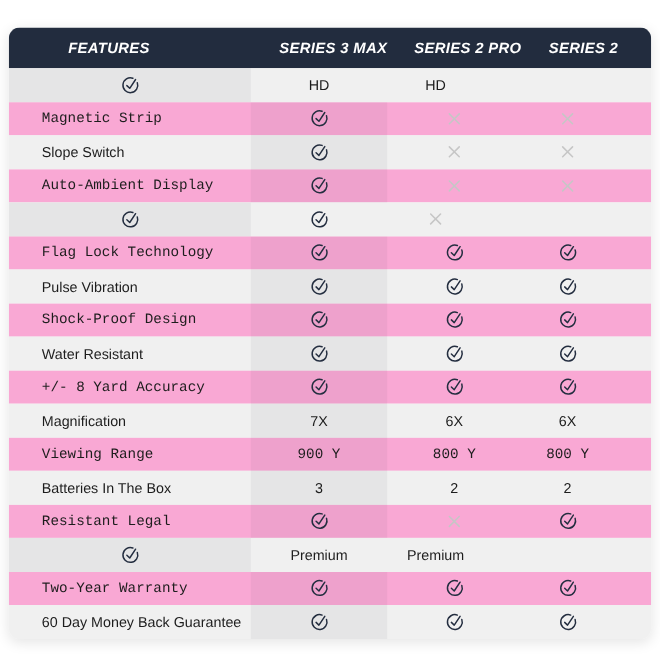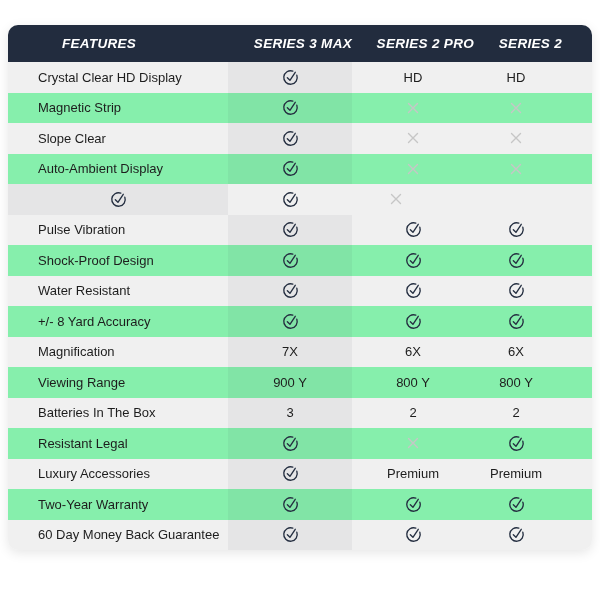--- a/index.html
+++ b/index.html
@@ -42,21 +42,21 @@
   .cmp-header .hcell.h-feature { padding-left: 30px; text-align: left; }
   .cmp-header .hcell.h-col { text-align: right; }
   .cmp-header .hcell.h-last { padding-right: 30px; }
   .cmp-body .row {
     display: grid;
     grid-template-columns: 220px 124px 122px 118px;
     align-items: stretch;
     height: 30.5px;
   }
   .row.stripe-gray  { background: #f0f0f0; }
-  .row.stripe-light { background: #86efac; }
+  .row.stripe-light { background: #f9a8d4; font-family: Liberation Mono, monospace; }
   .cell {
     display: flex;
     align-items: center;
     font-size: 13px;
     color: #1d1d1d;
   }
   .cell.feature {
     padding-left: 30px;
     justify-content: flex-start;
     white-space: nowrap;
@@ -73,21 +73,20 @@
 <div class="stage">
   <div class="cmp-table">
     <div class="cmp-header">
       <div class="hcell h-feature">FEATURES</div>
       <div class="hcell h-col">SERIES 3 MAX</div>
       <div class="hcell h-col">SERIES 2 PRO</div>
       <div class="hcell h-col h-last">SERIES 2</div>
     </div>
     <div class="cmp-body" id="table-body">
         <div class="row stripe-gray">
-          <div class="cell feature">Crystal Clear HD Display</div>
           <div class="cell val band">
             <span class="icon-wrap">
               <svg width="19" height="19" viewBox="0 0 24 24">
                 <path d="M20 9.1 A8.5 8.5 0 1 1 14.9 4.0" fill="none" stroke="#242e40" stroke-width="1.7" stroke-linecap="round"></path>
                 <path d="M8 12.4 L11.3 15.5 L18 5.4" fill="none" stroke="#242e40" stroke-width="1.7" stroke-linecap="round" stroke-linejoin="round"></path>
               </svg>
             </span>
           </div>
           <div class="cell val">
             <span>HD</span>
@@ -115,21 +114,21 @@
           </div>
           <div class="cell val last">
             <span class="icon-wrap">
               <svg width="14" height="14" viewBox="0 0 14 14">
                 <path d="M2.5 2.5 L11.5 11.5 M11.5 2.5 L2.5 11.5" fill="none" stroke="#c6c6c6" stroke-width="1.4" stroke-linecap="round"></path>
               </svg>
             </span>
           </div>
         </div>
         <div class="row stripe-gray">
-          <div class="cell feature">Slope Clear</div>
+          <div class="cell feature">Slope Switch</div>
           <div class="cell val band">
             <span class="icon-wrap">
               <svg width="19" height="19" viewBox="0 0 24 24">
                 <path d="M20 9.1 A8.5 8.5 0 1 1 14.9 4.0" fill="none" stroke="#242e40" stroke-width="1.7" stroke-linecap="round"></path>
                 <path d="M8 12.4 L11.3 15.5 L18 5.4" fill="none" stroke="#242e40" stroke-width="1.7" stroke-linecap="round" stroke-linejoin="round"></path>
               </svg>
             </span>
           </div>
           <div class="cell val">
             <span class="icon-wrap">
@@ -189,20 +188,47 @@
             </span>
           </div>
           <div class="cell val last">
             <span class="icon-wrap">
               <svg width="14" height="14" viewBox="0 0 14 14">
                 <path d="M2.5 2.5 L11.5 11.5 M11.5 2.5 L2.5 11.5" fill="none" stroke="#c6c6c6" stroke-width="1.4" stroke-linecap="round"></path>
               </svg>
             </span>
           </div>
         </div>
+        <div class="row stripe-light">
+          <div class="cell feature">Flag Lock Technology</div>
+          <div class="cell val band">
+            <span class="icon-wrap">
+              <svg width="19" height="19" viewBox="0 0 24 24">
+                <path d="M20 9.1 A8.5 8.5 0 1 1 14.9 4.0" fill="none" stroke="#242e40" stroke-width="1.7" stroke-linecap="round"></path>
+                <path d="M8 12.4 L11.3 15.5 L18 5.4" fill="none" stroke="#242e40" stroke-width="1.7" stroke-linecap="round" stroke-linejoin="round"></path>
+              </svg>
+            </span>
+          </div>
+          <div class="cell val">
+            <span class="icon-wrap">
+              <svg width="19" height="19" viewBox="0 0 24 24">
+                <path d="M20 9.1 A8.5 8.5 0 1 1 14.9 4.0" fill="none" stroke="#242e40" stroke-width="1.7" stroke-linecap="round"></path>
+                <path d="M8 12.4 L11.3 15.5 L18 5.4" fill="none" stroke="#242e40" stroke-width="1.7" stroke-linecap="round" stroke-linejoin="round"></path>
+              </svg>
+            </span>
+          </div>
+          <div class="cell val last">
+            <span class="icon-wrap">
+              <svg width="19" height="19" viewBox="0 0 24 24">
+                <path d="M20 9.1 A8.5 8.5 0 1 1 14.9 4.0" fill="none" stroke="#242e40" stroke-width="1.7" stroke-linecap="round"></path>
+                <path d="M8 12.4 L11.3 15.5 L18 5.4" fill="none" stroke="#242e40" stroke-width="1.7" stroke-linecap="round" stroke-linejoin="round"></path>
+              </svg>
+            </span>
+          </div>
+        </div>
         <div class="row stripe-gray">
           <div class="cell feature">Pulse Vibration</div>
           <div class="cell val band">
             <span class="icon-wrap">
               <svg width="19" height="19" viewBox="0 0 24 24">
                 <path d="M20 9.1 A8.5 8.5 0 1 1 14.9 4.0" fill="none" stroke="#242e40" stroke-width="1.7" stroke-linecap="round"></path>
                 <path d="M8 12.4 L11.3 15.5 L18 5.4" fill="none" stroke="#242e40" stroke-width="1.7" stroke-linecap="round" stroke-linejoin="round"></path>
               </svg>
             </span>
           </div>
@@ -360,21 +386,20 @@
           <div class="cell val last">
             <span class="icon-wrap">
               <svg width="19" height="19" viewBox="0 0 24 24">
                 <path d="M20 9.1 A8.5 8.5 0 1 1 14.9 4.0" fill="none" stroke="#242e40" stroke-width="1.7" stroke-linecap="round"></path>
                 <path d="M8 12.4 L11.3 15.5 L18 5.4" fill="none" stroke="#242e40" stroke-width="1.7" stroke-linecap="round" stroke-linejoin="round"></path>
               </svg>
             </span>
           </div>
         </div>
         <div class="row stripe-gray">
-          <div class="cell feature">Luxury Accessories</div>
           <div class="cell val band">
             <span class="icon-wrap">
               <svg width="19" height="19" viewBox="0 0 24 24">
                 <path d="M20 9.1 A8.5 8.5 0 1 1 14.9 4.0" fill="none" stroke="#242e40" stroke-width="1.7" stroke-linecap="round"></path>
                 <path d="M8 12.4 L11.3 15.5 L18 5.4" fill="none" stroke="#242e40" stroke-width="1.7" stroke-linecap="round" stroke-linejoin="round"></path>
               </svg>
             </span>
           </div>
           <div class="cell val">
             <span>Premium</span>

